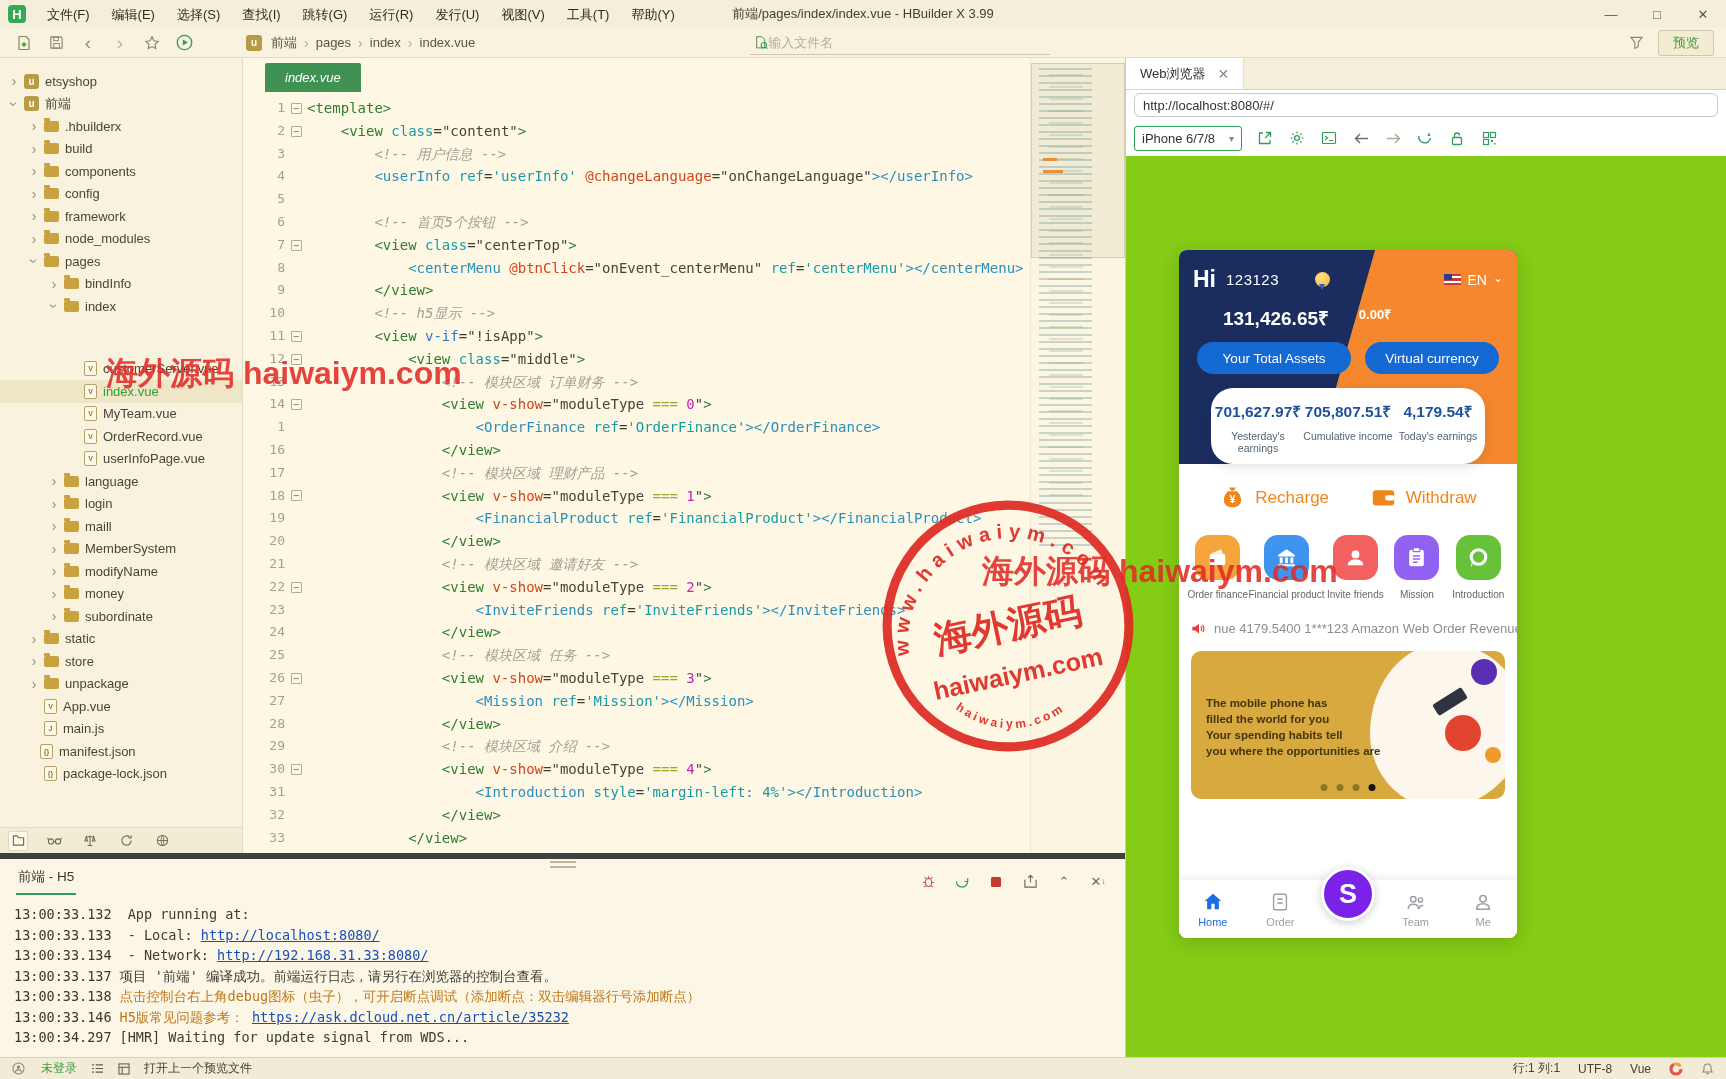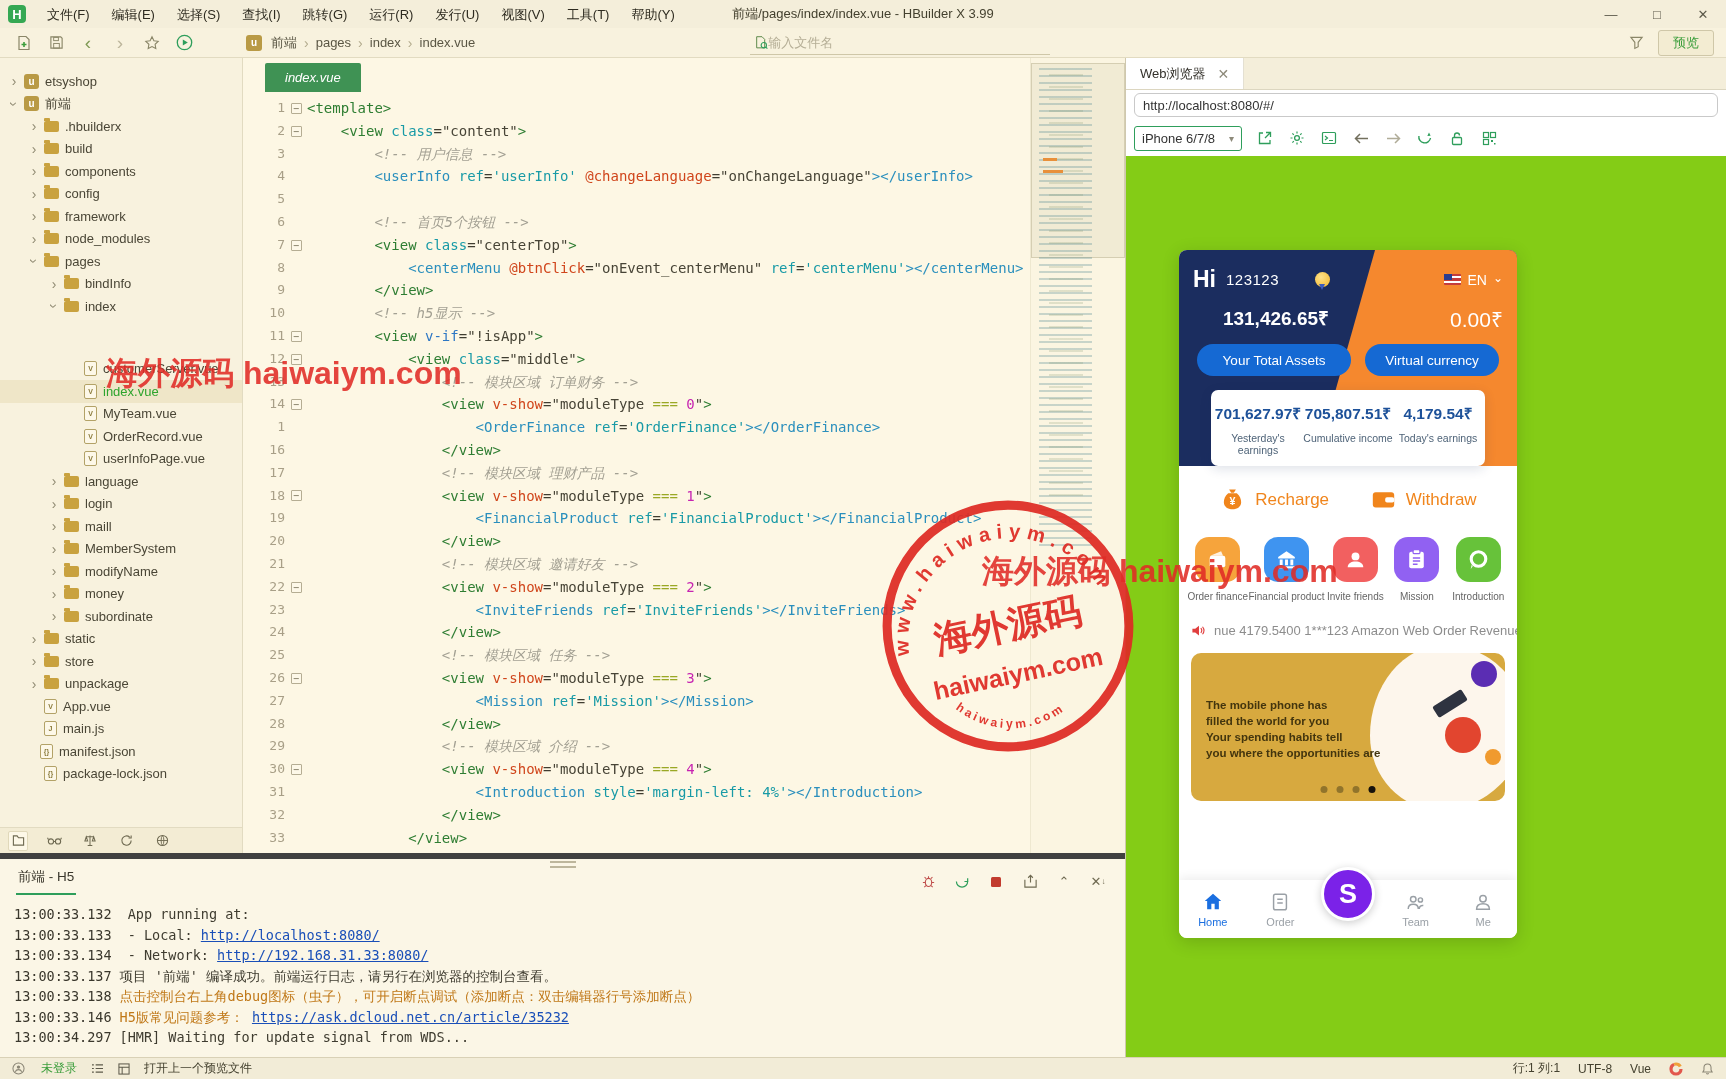--- a/index.html
+++ b/index.html
@@ -106,25 +106,25 @@
 .hi{font-size:23px;font-weight:bold;margin-right:10px}
 .uname{font-size:15px;letter-spacing:.5px}
 .medal{width:15px;height:15px;border-radius:50%;background:radial-gradient(circle at 40% 35%,#ffe28a,#f3b62a);margin-left:36px;position:relative}
 .medal::after{content:"";position:absolute;left:4px;top:12px;border-left:3.5px solid transparent;border-right:3.5px solid transparent;border-top:6px solid #3d5bbf}
 .ph-lang{margin-left:auto;display:flex;align-items:center;gap:6px;font-size:14px}
 .flag{width:17px;height:11px;border-radius:1px;background:linear-gradient(#c43c3c 0,#c43c3c 20%,#fff 20%,#fff 40%,#c43c3c 40%,#c43c3c 60%,#fff 60%,#fff 80%,#c43c3c 80%);position:relative}
 .flag::before{content:"";position:absolute;width:8px;height:6px;background:#2a3d8f;left:0;top:0}
 .chev{font-size:12px;margin-top:-4px}
 .ph-r2{position:relative;display:flex;margin-top:12px}
 .bal1{flex:1.15;text-align:center;font-size:19px;font-weight:bold}
-.bal2{flex:1;text-align:right;font-size:21px;font-weight:normal}
+.bal2{flex:1;text-align:left;font-size:13px;font-weight:bold}
 .ph-r3{position:relative;display:flex;margin-top:11px;gap:14px;padding:0 4px}
 .pill{border:none;border-radius:17px;background:#1569d3;color:#fff;font-size:13.5px;height:32px;font-family:"Liberation Sans",sans-serif}
 .pill.p1{flex:1.15}.pill.p2{flex:1}
-#stats{position:relative;z-index:2;margin:14px 18px 0;background:#fff;border-radius:7px;box-shadow:0 3px 12px rgba(20,40,90,.14);padding:12px 2px 10px;display:flex}
+#stats{position:relative;z-index:2;margin:14px 18px 0;background:#fff;border-radius:22px;box-shadow:0 3px 12px rgba(20,40,90,.14);padding:12px 2px 10px;display:flex}
 .stat{flex:1;text-align:center}
 .sv{font-size:15.5px;font-weight:bold;color:#1d5199;white-space:nowrap}
 .sl{font-size:10.5px;color:#4e6378;margin-top:8px}
 #actions{display:flex;justify-content:space-around;margin-top:20px;padding:0 20px}
 .action{display:flex;align-items:center;gap:9px}
 .al{font-size:17px;color:#f0851c}
 #mods{display:flex;margin-top:24px;padding:0 8px}
 .mod{flex:1;display:flex;flex-direction:column;align-items:center}
 .mic{width:45px;height:45px;border-radius:14px;display:flex;align-items:center;justify-content:center}
 .ml{font-size:10px;color:#666;margin-top:9px;white-space:nowrap}

